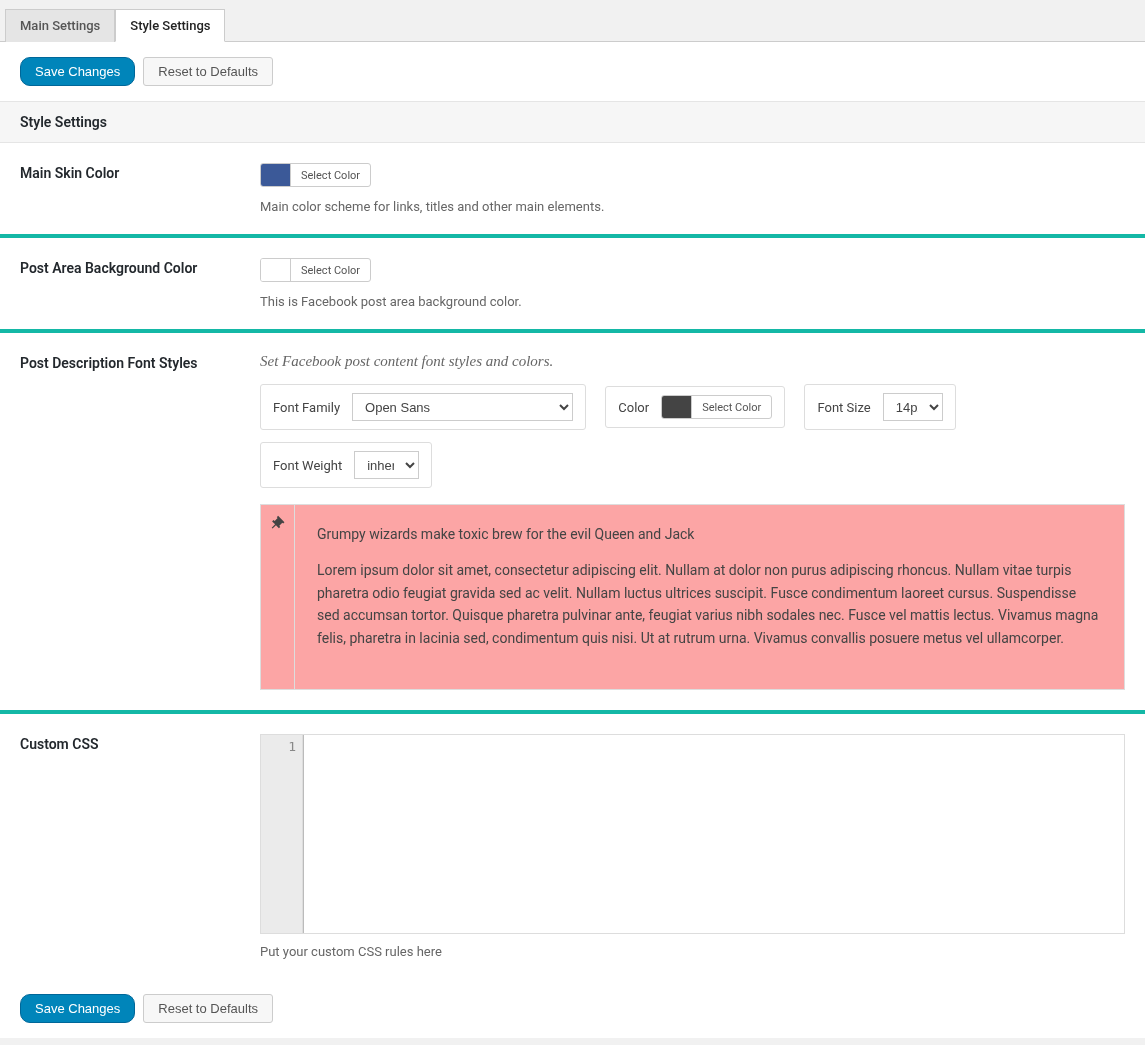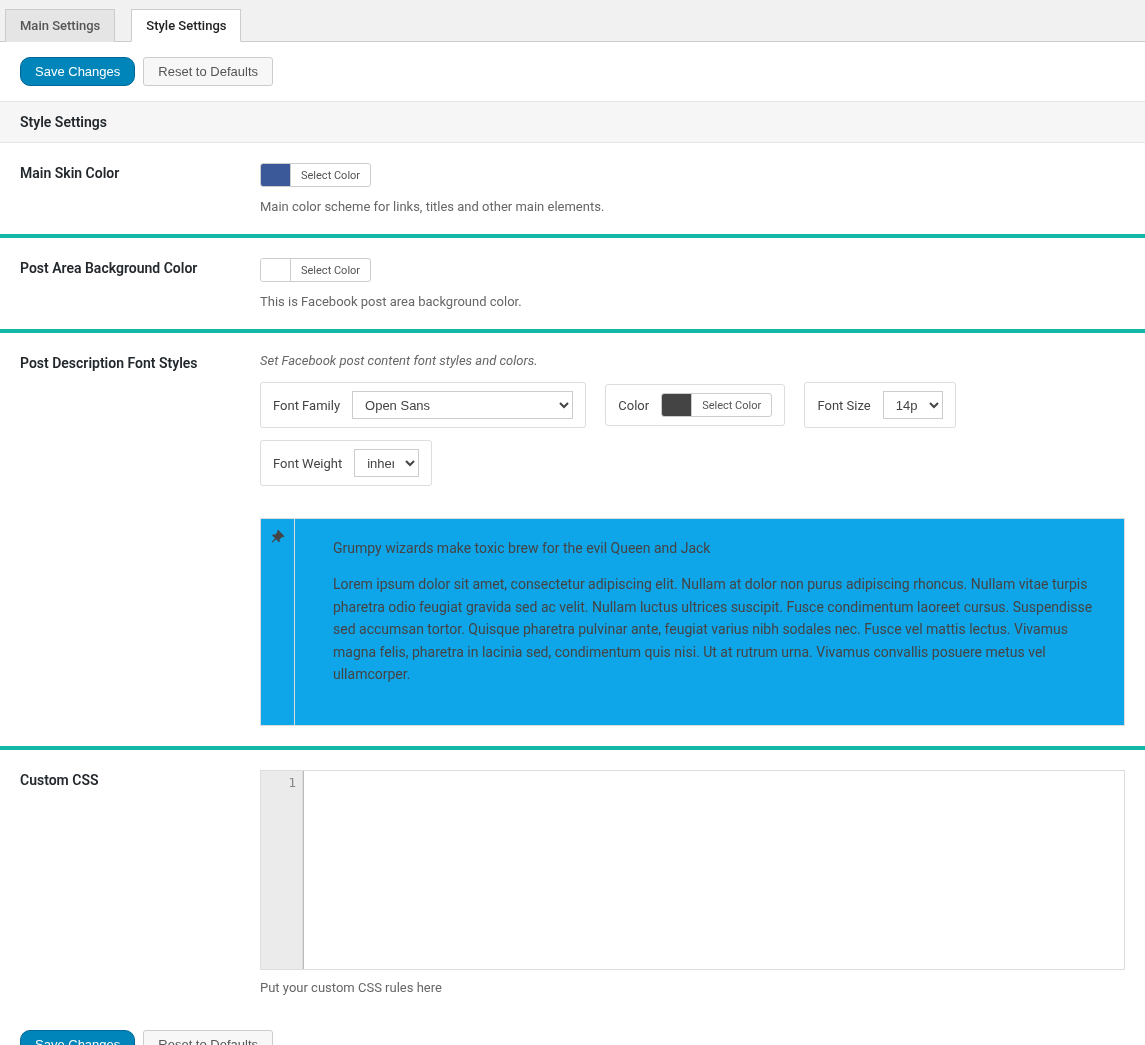--- a/index.html
+++ b/index.html
@@ -17,21 +17,21 @@
     padding-top: 8px;
   }
   .tab {
     padding: 8px 14px;
     border: 1px solid #ccc;
     border-bottom: none;
     background: #e5e5e5;
     color: #555;
     font-size: 13px;
     font-weight: 500;
-    margin-right: 16px;
+    margin-right: 0;
     cursor: pointer;
     position: relative;
     top: 1px;
   }
   .tab.active {
     background: #fff;
     color: #222;
     border-bottom: 1px solid #fff;
   }
   .content {
@@ -111,21 +111,22 @@
   }
   .field-desc {
     margin-top: 10px;
     color: #666;
     font-size: 13px;
   }
   .field-desc-top {
     margin-bottom: 14px;
     color: #666;
     font-style: italic;
-    font-size: 13px;
+    font-size: 15px;
+    font-family: Liberation Serif, serif;
   }
   .control-group {
     display: inline-flex;
     align-items: center;
     border: 1px solid #ddd;
     border-radius: 3px;
     padding: 8px 12px;
     margin-right: 16px;
     margin-bottom: 12px;
     background: #fff;
@@ -141,24 +142,23 @@
     font-size: 13px;
     background: #fff;
     color: #444;
     height: 28px;
   }
   .select.wide { width: 221px; }
   .select.small { width: 60px; }
   .select.med { width: 65px; }
   .preview-box {
     border: 1px solid #ddd;
-    background: #0ea5e9;
-    display: flex;
-    margin-top: 20px;
-    gap: 16px;
+    background: #fca5a5;
+    display: flex;
+    margin-top: 4px;
   }
   .preview-icon-col {
     width: 34px;
     border-right: 1px solid #ddd;
     display: flex;
     align-items: flex-start;
     justify-content: center;
     padding-top: 10px;
   }
   .preview-text-col {

